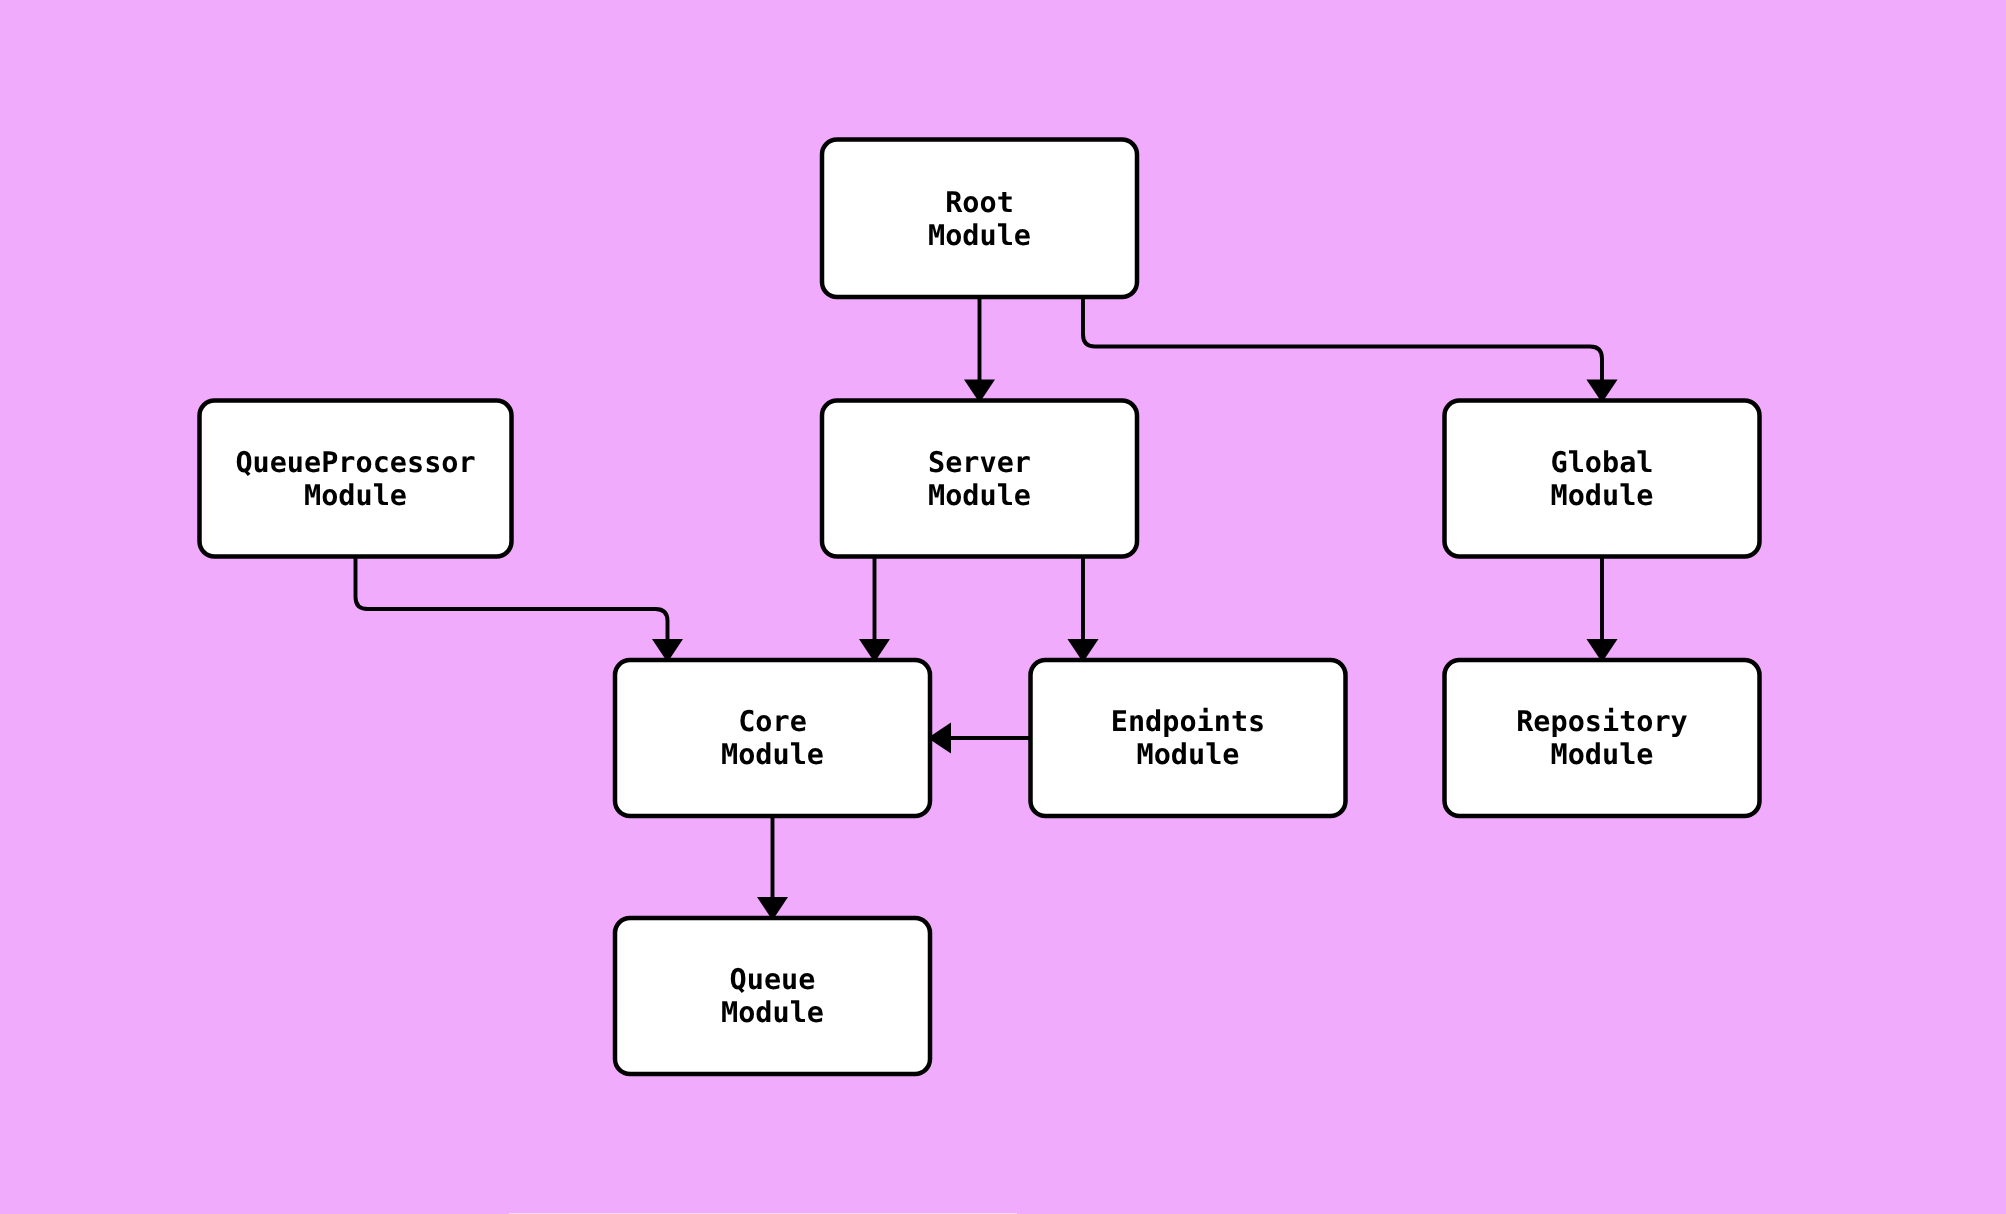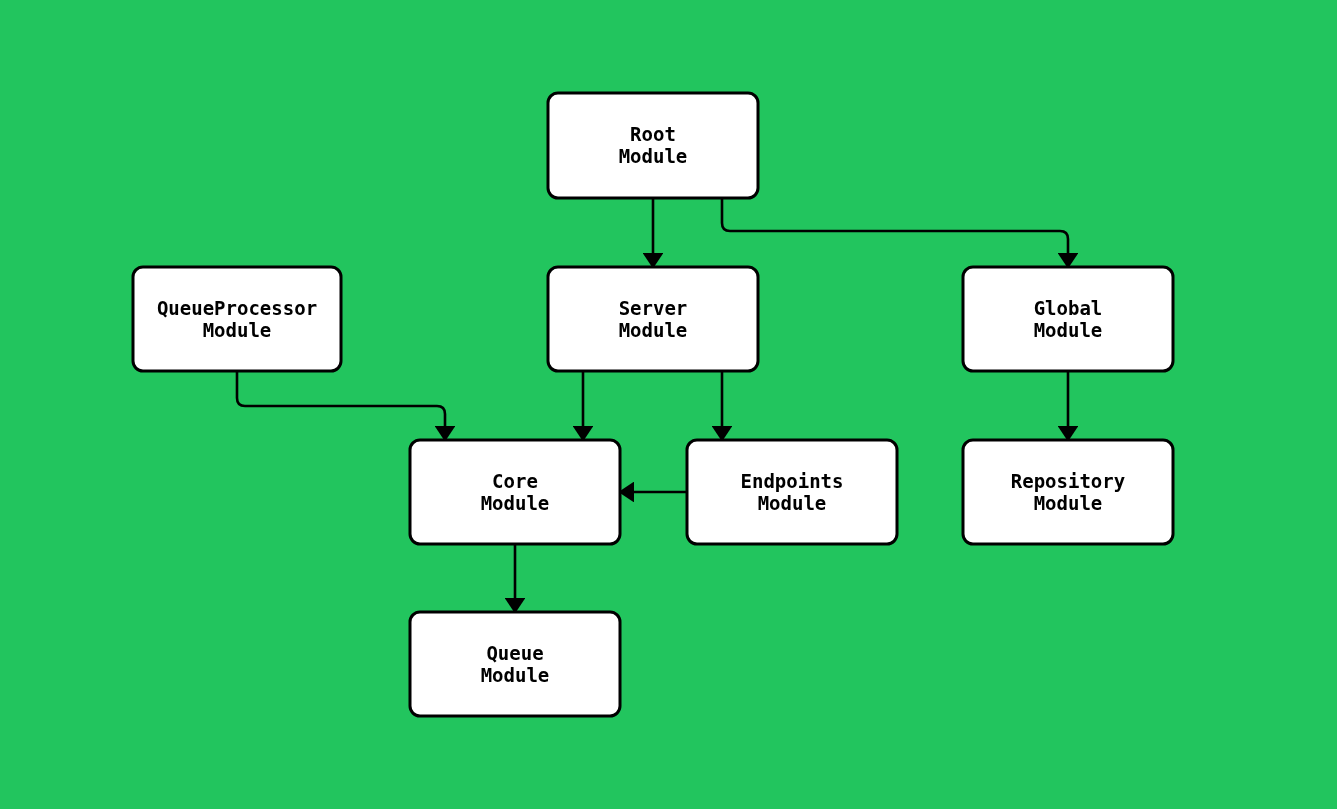--- a/index.html
+++ b/index.html
@@ -4,21 +4,21 @@
 <style>
   html, body {
     margin: 0;
     padding: 0;
     background: #ffffff;
   }
   .canvas {
     position: relative;
     width: 1337px;
     height: 809px;
-    background: #22c55e;
+    background: #f0abfc;
     overflow: hidden;
   }
   svg {
     display: block;
     width: 1337px;
     height: 809px;
   }
   .node-rect {
     fill: #ffffff;
     stroke: #000000;

